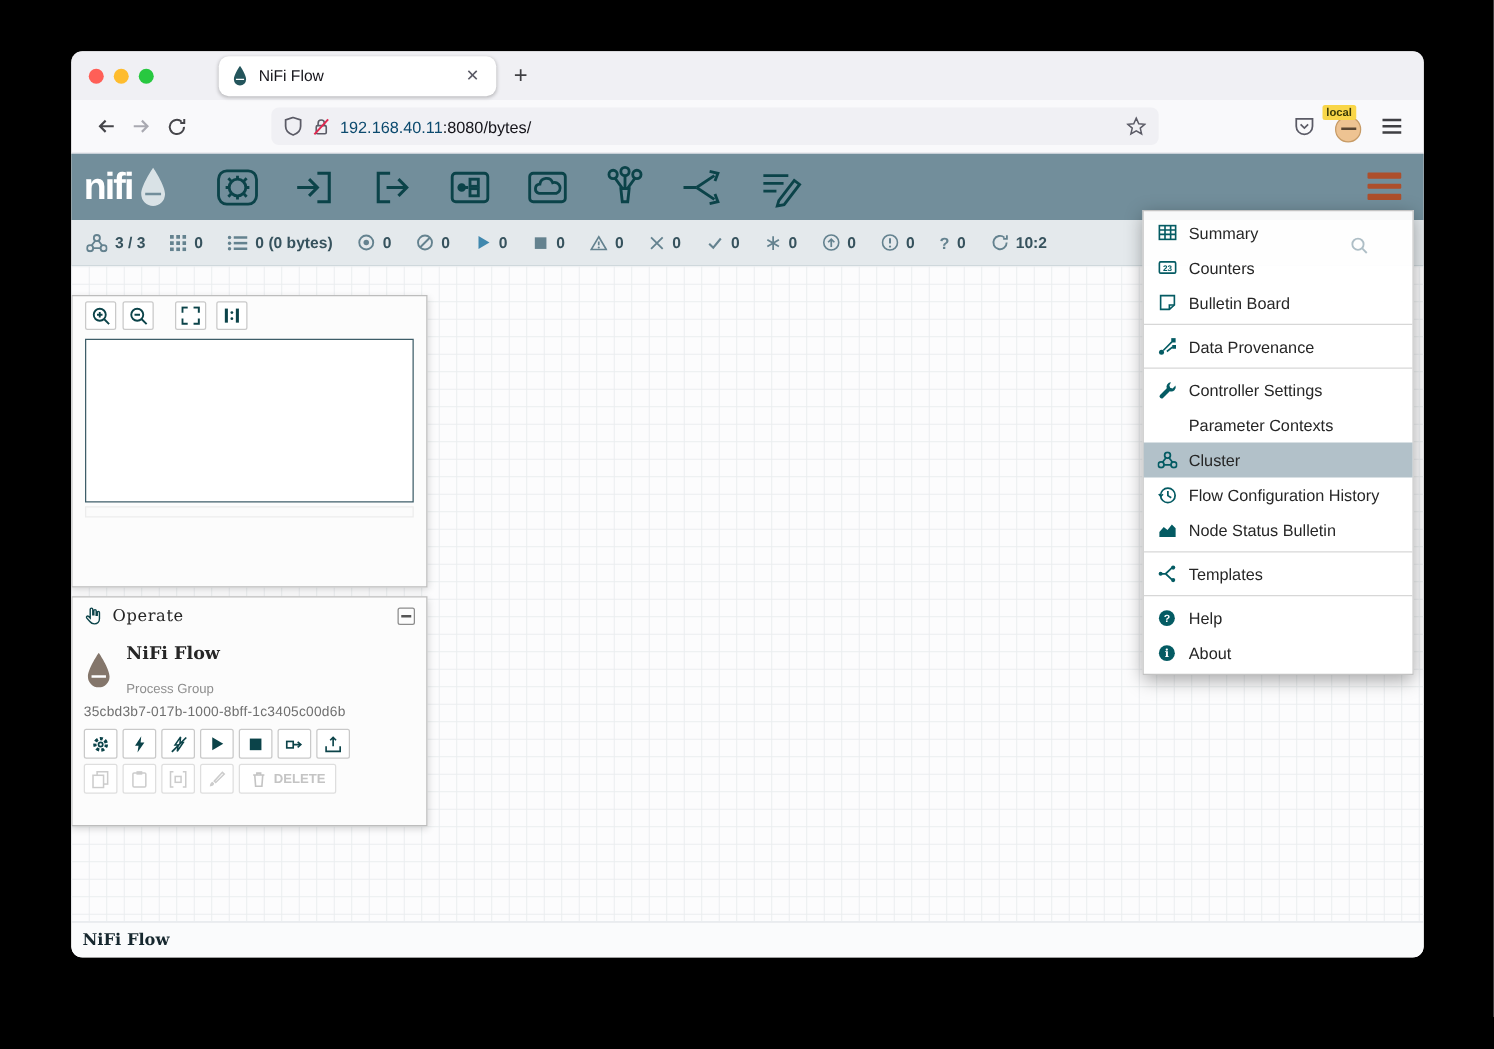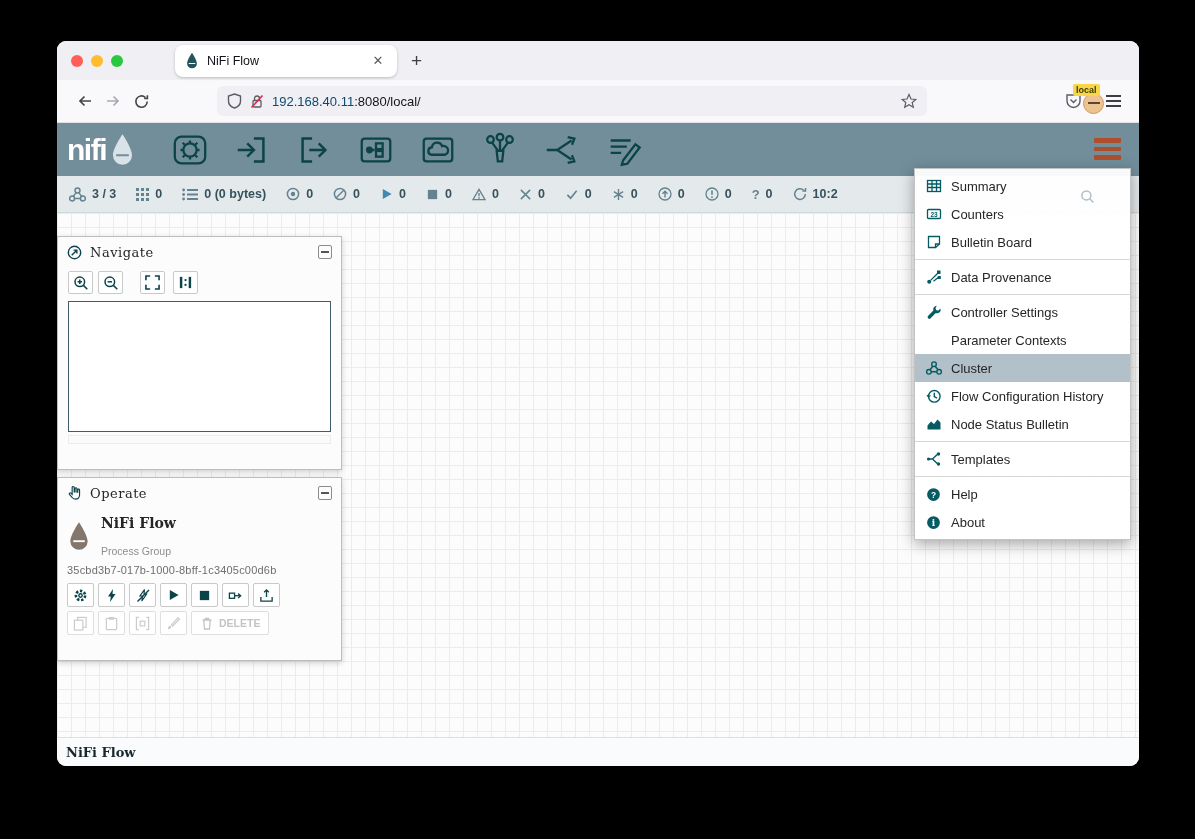--- a/index.html
+++ b/index.html
@@ -23,21 +23,21 @@
   .navbar { height:43px; background:#f9f9fb; border-bottom:1px solid #e0e0e6;
             display:flex; align-items:center; padding:0 14px; }
   .navbtn { width:28px; height:28px; display:flex; align-items:center; justify-content:center;
             color:#45454a; font-size:16px; }
   .navbtn.fwd { color:#a9a9b1; }
   .urlbar { margin-left:62px; width:710px; height:30px; background:#f0f0f4; border-radius:6px;
             display:flex; align-items:center; padding:0 10px; gap:8px; }
   .url-text { font-size:13px; color:#15141a; flex:1; white-space:nowrap; overflow:hidden; }
   .url-host { color:#0c4a6e; } .url-path { color:#15141a; }
   .star { color:#5b5b66; font-size:15px; }
-  .nav-right { display:flex; align-items:center; margin-left:auto; padding-right:4px; }
+  .nav-right { display:flex; align-items:center; gap:15px; margin-left:auto; padding-right:4px; }
   .avatar-wrap { position:relative; width:24px; height:24px; }
   .avatar { position:absolute; left:1px; top:4px; width:21px; height:21px; border-radius:50%;
             background:#eec392; border:1px solid #c79b66; }
   .avatar::after { content:""; position:absolute; left:4px; top:8px; width:12px; height:3px;
             border-top:2px solid #5a4632; }
   .profile-badge { position:absolute; left:-9px; top:-5px; background:#f9d648; color:#3c3c08;
             font-size:9px; font-weight:bold; padding:1px 3px; border-radius:2px; z-index:2; }
   .ffmenu { display:flex; flex-direction:column; gap:3px; }
   .ffmenu i { display:block; width:15px; height:2px; background:#3f3f43; }
 
@@ -164,21 +164,21 @@
             <path d="M7.5 1 13.5 3v5c0 3.7-2.6 5.9-6 7-3.4-1.1-6-3.3-6-7V3Z" stroke="#5b5b66" stroke-width="1.4" fill="none"></path>
           </svg>
       </span>
       <span>
         <svg width="14" height="15" viewBox="0 0 14 15">
             <rect x="3" y="6.5" width="8" height="6.5" rx="1" stroke="#5b5b66" stroke-width="1.3" fill="none"></rect>
             <path d="M4.5 6.5V4.5a2.5 2.5 0 0 1 5 0v2" stroke="#5b5b66" stroke-width="1.3" fill="none"></path>
             <path d="M1.5 13.5 12.5 1.5" stroke="#e22850" stroke-width="1.6"></path>
           </svg>
       </span>
-      <span class="url-text"><span class="url-host">192.168.40.11</span><span class="url-path">:8080/local/</span></span>
+      <span class="url-text"><span class="url-host">192.168.40.11</span><span class="url-path">:8080/bytes/</span></span>
       <span class="star">
         <svg width="16" height="16" viewBox="0 0 16 16">
             <path d="M8 1.5 10 6l4.8.4-3.6 3.1 1.1 4.7L8 11.7l-4.3 2.5 1.1-4.7L1.2 6.4 6 6Z" stroke="#5b5b66" stroke-width="1.2" fill="none"></path>
           </svg>
       </span>
     </div>
 
     <div class="nav-right">
       <span>
         <svg width="17" height="16" viewBox="0 0 17 16">
@@ -409,32 +409,20 @@
             <path d="M13.4 1.2v3.2h-3.2" stroke="currentColor" stroke-width="1.6" fill="none"></path>
           </svg>
       </span>
       <span>10:2</span>
     </span>
   </div>
 
   <div class="canvas">
 
     <div class="panel nav-panel">
-      <div class="p-hdr">
-        <span class="p-ico">
-          <svg width="15" height="15" viewBox="0 0 16 16">
-              <circle cx="8" cy="8" r="6.6" stroke="currentColor" stroke-width="1.5" fill="none"></circle>
-              <path d="M5 11 10.5 5.5M7 5.5h3.5V9" stroke="currentColor" stroke-width="1.5" fill="none"></path>
-            </svg>
-        </span>
-        <span class="p-title">Navigate</span>
-        <span class="p-collapse">
-            <i></i>
-          </span>
-      </div>
       <div class="nav-tools">
         <span class="tbtn">
           <svg width="16" height="16" viewBox="0 0 16 16" stroke="currentColor" stroke-width="1.5" fill="none">
               <circle cx="6.8" cy="6.8" r="4.8"></circle>
               <path d="M10.4 10.4 14.3 14.3"></path>
               <path d="M4.6 6.8h4.4M6.8 4.6V9"></path>
             </svg>
         </span>
         <span class="tbtn">
           <svg width="16" height="16" viewBox="0 0 16 16" stroke="currentColor" stroke-width="1.5" fill="none">

